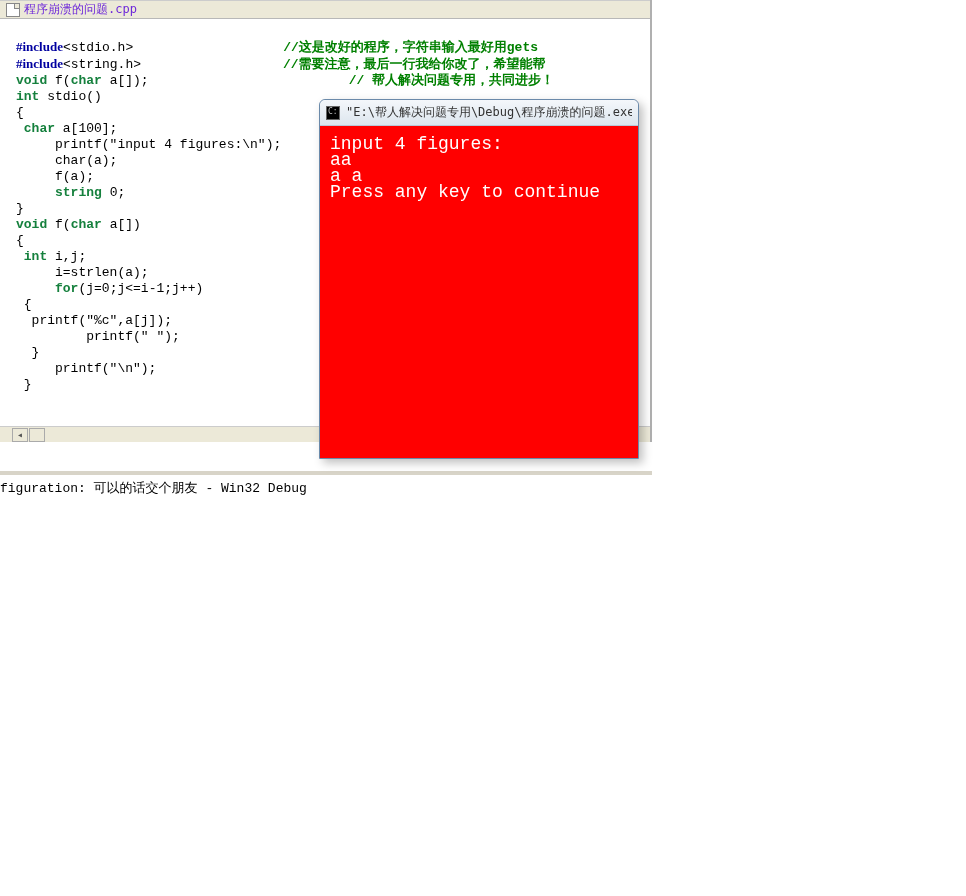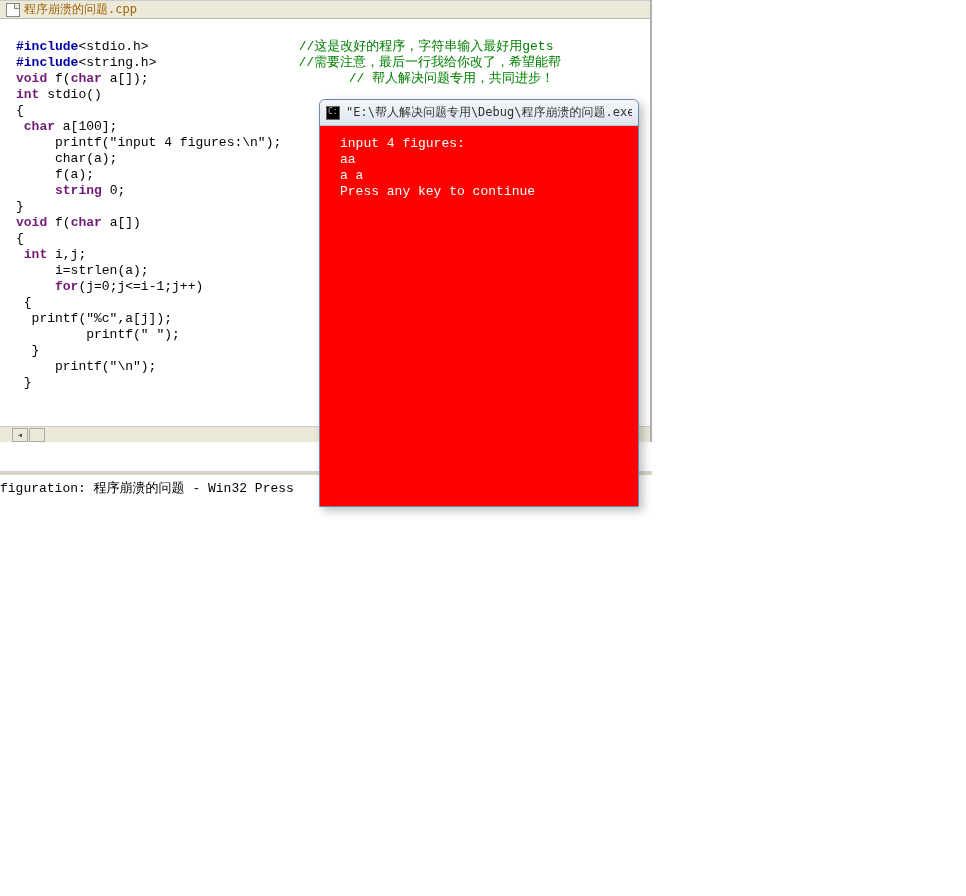--- a/index.html
+++ b/index.html
@@ -22,21 +22,21 @@
   .editor-tab {
     background: #ece9d8;
     border-top: 1px solid #ccc;
     border-bottom: 1px solid #b8b8b8;
     padding: 2px 6px;
     display: flex;
     align-items: center;
     gap: 4px;
     height: 19px;
     font-size: 12px;
-    color: #a16207;
+    color: #6d28d9;
   }
   .file-icon {
     width: 14px;
     height: 14px;
     display: inline-block;
     background: #fff;
     border: 1px solid #888;
     position: relative;
   }
   .file-icon::after {
@@ -52,23 +52,23 @@
     background: #fff;
     padding: 4px 2px 4px 2px;
     font-family: "Courier New", monospace;
     font-size: 13px;
     line-height: 16px;
     white-space: pre;
     height: 407px;
     overflow: hidden;
     border-left: 14px solid #fff;
   }
-  .kw-pp { color: #0000a0; font-weight: bold; }
-  .kw { color: #701a75; font-weight: bold; }
-  .comment { color: #008000; font-weight: normal; }
+  .kw-pp { color: #0000a0; font-weight: bold; font-family: Liberation Serif, serif; }
+  .kw { color: #15803d; font-weight: bold; }
+  .comment { color: #008000; font-weight: bold; }
   .hscroll {
     background: #ece9d8;
     height: 16px;
     border-top: 1px solid #ccc;
     display: flex;
     align-items: center;
     padding-left: 12px;
   }
   .hscroll .arrow {
     width: 16px; height: 14px;
@@ -131,24 +131,24 @@
     font-size: 12px;
     color: #333;
     white-space: nowrap;
     overflow: hidden;
     flex: 1;
   }
   .console-body {
     background: #ff0000;
     color: #fff;
     font-family: "Courier New", monospace;
-    font-size: 13px;
+    font-size: 18px;
     line-height: 16px;
-    padding: 10px 20px;
-    height: 380px;
+    padding: 10px 10px;
+    height: 332px;
     white-space: pre;
   }
 </style>
 </head>
 <body>
 
 <div class="editor-window">
   <div class="editor-tab">
     <span class="file-icon"></span>
     <span>程序崩溃的问题.cpp</span>
@@ -177,21 +177,21 @@
 <span>     printf("\n");</span>
 <span> }</span>
 </div>
   <div class="hscroll">
     <span class="arrow">◂</span>
     <span class="arrow">&nbsp;</span>
   </div>
 </div>
 
 <div class="output-pane">
-  <span>figuration: 程序崩溃的问题 - Win32 Press</span>
+  <span>figuration: 可以的话交个朋友 - Win32 Debug</span>
 </div>
 
 <div class="console-window">
   <div class="console-title">
     <span class="cicon"></span>
     <span class="title-text">"E:\帮人解决问题专用\Debug\程序崩溃的问题.exe"</span>
   </div>
   <div class="console-body"><span>input 4 figures:</span>
 <span>aa</span>
 <span>a a</span>

